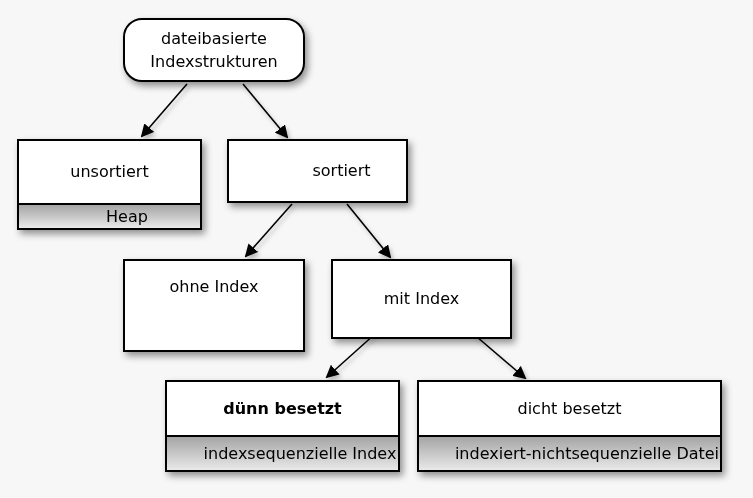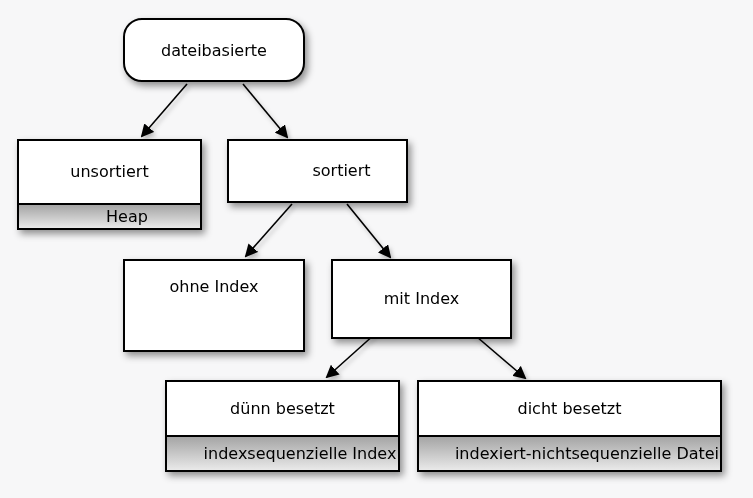--- a/index.html
+++ b/index.html
@@ -93,20 +93,21 @@
     <line x1="243" y1="84" x2="287" y2="137" marker-end="url(#arrow)"></line>
     <line x1="292" y1="204" x2="246" y2="256" marker-end="url(#arrow)"></line>
     <line x1="347" y1="204" x2="390" y2="257" marker-end="url(#arrow)"></line>
     <line x1="385" y1="325" x2="327" y2="377" marker-end="url(#arrow)"></line>
     <line x1="463" y1="325" x2="525" y2="378" marker-end="url(#arrow)"></line>
   </svg>
 
   <div class="node" style="left:123px; top:18px; width:182px; height:64px;border-radius:19px;">
     <div class="label two-line">
       <span>dateibasierte</span>
+      <span>Indexstrukturen</span>
     </div>
   </div>
 
   <div class="node" style="left:17px; top:139px; width:185px; height:91px;">
     <div class="label fixed" style="height:62px;">unsortiert</div>
     <div class="sub">Heap</div>
   </div>
 
   <div class="node" style="left:227px; top:139px; width:181px; height:64px;padding-left:48px;">
     <div class="label">sortiert</div>
@@ -114,21 +115,21 @@
 
   <div class="node" style="left:123px; top:259px; width:182px; height:93px;">
     <div class="label fixed" style="height:52px;">ohne Index</div>
   </div>
 
   <div class="node" style="left:331px; top:259px; width:181px; height:80px;">
     <div class="label">mit Index</div>
   </div>
 
   <div class="node" style="left:165px; top:380px; width:235px; height:92px;">
-    <div class="label fixed" style="height:53px;">dünn besetzt</div>
+    <div class="label fixed" style="height:53px;font-weight:bold;">dünn besetzt</div>
     <div class="sub">indexsequenzielle Index</div>
   </div>
 
   <div class="node" style="left:417px; top:380px; width:305px; height:92px;">
     <div class="label fixed" style="height:53px;">dicht besetzt</div>
     <div class="sub">indexiert-nichtsequenzielle Datei</div>
   </div>
 
 </div>
 

